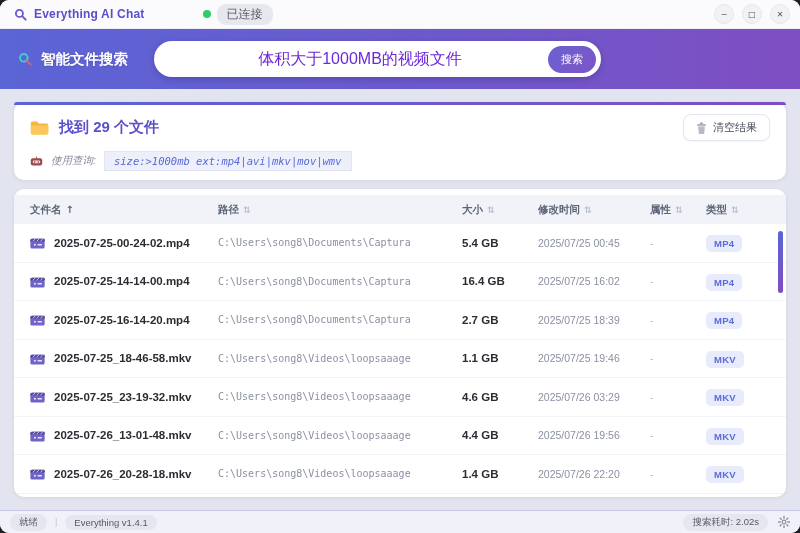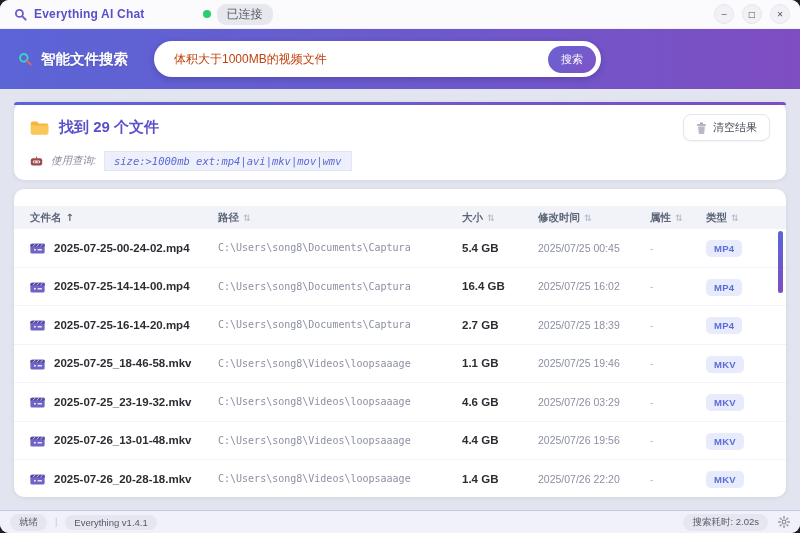--- a/index.html
+++ b/index.html
@@ -18,43 +18,43 @@
   .win-btn{width:18px;height:18px;border-radius:50%;background:#f1f1f6;border:1px solid #e6e6ee;
     display:flex;align-items:center;justify-content:center;font-size:8px;color:#555a66;
     font-family:"DejaVu Sans",sans-serif;cursor:default;}
   
   .searchbar{height:60px;flex:none;background:linear-gradient(90deg,#5b65d6 0%,#6d59cc 55%,#7e4ec2 100%);
     display:flex;align-items:center;padding:0 18px;}
   .search-label{display:flex;align-items:center;gap:9px;color:#fff;font-size:14.5px;font-weight:bold;
     text-shadow:0 1px 2px rgba(0,0,0,.15);}
   .search-box{margin-left:26px;flex:none;width:424px;height:36px;background:#fff;border-radius:19px;
     display:flex;align-items:center;padding:0 5px 0 18px;box-shadow:0 2px 6px rgba(30,20,80,.25);}
-  .search-input{border:none;outline:none;flex:1;font-size:12px;color:#c2410c;background:transparent;
-    font-family:"Liberation Sans",sans-serif;}
+  .search-input{border:none;outline:none;flex:1;font-size:16px;color:#6d28d9;background:transparent;
+    font-family:"Liberation Sans",sans-serif;text-align:center;}
   .search-btn{flex:none;width:48px;height:27px;border:none;border-radius:14px;color:#fff;font-size:11px;
     background:linear-gradient(135deg,#6a62d2,#7e54c6);cursor:pointer;font-family:"Liberation Sans",sans-serif;}
   
   .content{flex:1;padding:13px 14px 0;display:flex;flex-direction:column;gap:9px;overflow:hidden;}
   .card{background:#fff;border-radius:10px;box-shadow:0 1px 4px rgba(40,40,90,.08);}
   .results-card{height:78px;flex:none;position:relative;padding:12px 16px 0;box-sizing:border-box;}
   .results-card::before{content:"";position:absolute;top:0;left:0;right:0;height:3px;
     border-radius:10px 10px 0 0;background:linear-gradient(90deg,#5b65d6,#7e4ec2);}
   .results-top{display:flex;align-items:center;}
   .results-title{display:flex;align-items:center;gap:10px;font-size:15px;font-weight:bold;color:#5b4fc9;}
   .results-actions{margin-left:auto;display:flex;gap:12px;}
   .action-btn{display:flex;align-items:center;gap:6px;background:#fff;border:1px solid #e4e6ef;
     border-radius:8px;padding:5px 12px;font-size:11px;color:#4a4f5c;cursor:pointer;
     font-family:"Liberation Sans",sans-serif;box-shadow:0 1px 2px rgba(40,40,90,.05);}
   .query-row{display:flex;align-items:center;margin-top:10px;gap:8px;font-style:italic;}
   .query-label{font-size:10.5px;color:#8a8f9c;}
   .query-chip{background:#edeffb;border:1px solid #e2e5f6;border-radius:0;padding:3px 9px;
     font-family:"DejaVu Sans Mono",monospace;font-size:10.5px;color:#5b6bd5;letter-spacing:0;}
   
   .table-card{flex:1;margin-bottom:13px;display:flex;flex-direction:column;overflow:hidden;position:relative;}
-  .thead{flex:none;height:23px;margin-top:17px;background:#f1f3f9;display:grid;
+  .thead{flex:none;height:29px;margin-top:6px;background:#f1f3f9;display:grid;
     grid-template-columns:188px 244px 76px 112px 56px 1fr;align-items:center;padding:0 10px 0 16px;}
   .hcell{font-size:10.5px;font-weight:bold;color:#5c6577;display:flex;align-items:center;gap:4px;}
   .sort{font-family:"DejaVu Sans",sans-serif;font-size:9px;color:#b9bfcd;}
   .sort.active{color:#5c6577;font-size:10px;}
   .tbody{flex:1;overflow:hidden;}
   .trow{height:37.5px;display:grid;grid-template-columns:188px 244px 76px 112px 56px 1fr;
     align-items:center;padding:0 10px 0 16px;border-bottom:1px solid #f2f3f8;cursor:default;}
   .c-name{display:flex;align-items:center;gap:9px;overflow:hidden;}
   .fname{font-size:11.5px;font-weight:bold;color:#2b2d33;white-space:nowrap;}
   .c-path{font-family:"DejaVu Sans Mono",monospace;font-size:10px;color:#8b90a2;white-space:nowrap;overflow:hidden;}

